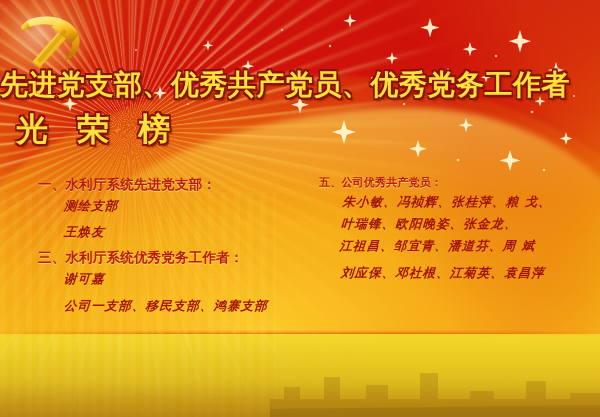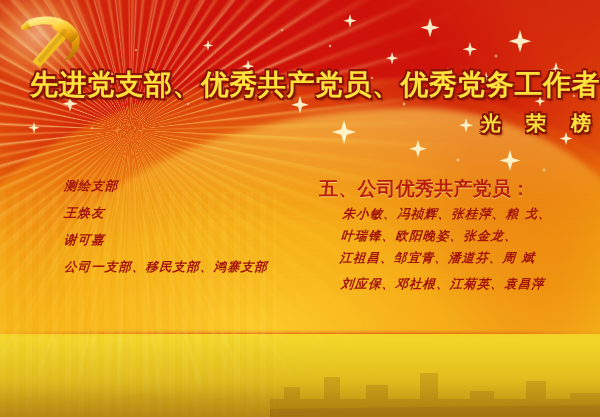--- a/index.html
+++ b/index.html
@@ -170,45 +170,45 @@
       rgba(255,225,110,0.30) 36%,
       rgba(255,200,60,0) 70%);
   }
 
   
   .title-wrap {
     position: absolute;
     left: 0;
     right: 0;
     top: 70px;
-    text-align: right;
+    text-align: left;
     z-index: 6;
   }
   .title-main, .title-sub {
     font-family: "DejaVu Sans", "Liberation Sans", sans-serif;
     font-weight: bold;
     color: #ffe23a;
     letter-spacing: 0.5px;
     line-height: 1.1;
     text-shadow:
       -1.6px 0 0 #8a1206,  1.6px 0 0 #8a1206,
        0 -1.6px 0 #8a1206,  0 1.6px 0 #8a1206,
       -1.6px -1.6px 0 #8a1206, 1.6px -1.6px 0 #8a1206,
       -1.6px 1.6px 0 #8a1206,  1.6px 1.6px 0 #8a1206,
        2.4px 2.6px 2px rgba(90,20,0,0.55);
   }
   .title-main {
     font-size: 28px;
     white-space: nowrap;
   }
   .title-sub {
-    font-size: 20px;
+    font-size: 32px;
     margin-top: 11px;
     letter-spacing: 9px;
-    padding-left: 9px;
+    padding-left: 16px;
   }
 
   
   .content {
     position: absolute;
     left: 0;
     right: 0;
     top: 175px;
     bottom: 0;
     z-index: 5;
@@ -240,21 +240,21 @@
     font-weight: bold;
     font-style: italic;
     color: #a3140a;
     line-height: 1.75;
     padding-left: 26px;
     letter-spacing: 1.1px;
     white-space: nowrap;
     transform: skewX(-4deg);
   }
   .col-right .sec-body { padding-left: 22px; }
-  .col-right .sec-head { font-size: 19px; }
+  .col-right .sec-head { font-size: 11px; }
   .name-line { display: block; }
 </style>
 </head>
 <body>
 
 <div id="poster">
 
   <div class="bg-base"></div>
   <div class="bg-reddome"></div>
   <div class="bg-rays"></div>
@@ -349,32 +349,34 @@
   <div class="title-wrap">
     <div class="title-main">先进党支部、优秀共产党员、优秀党务工作者</div>
     <div class="title-sub">光 荣 榜</div>
   </div>
 
   <div class="content">
 
     <div class="col col-left">
 
       <div class="sec">
+        <div class="sec-head">一、水利厅系统先进党支部：</div>
         <div class="sec-body">
           <span class="name-line">测绘支部</span>
         </div>
       </div>
 
       <div class="sec">
         <div class="sec-body">
           <span class="name-line">王焕友</span>
         </div>
       </div>
 
       <div class="sec">
+        <div class="sec-head">三、水利厅系统优秀党务工作者：</div>
         <div class="sec-body">
           <span class="name-line">谢可嘉</span>
         </div>
       </div>
 
       <div class="sec">
         <div class="sec-body">
           <span class="name-line">公司一支部、移民支部、鸿寨支部</span>
         </div>
       </div>

